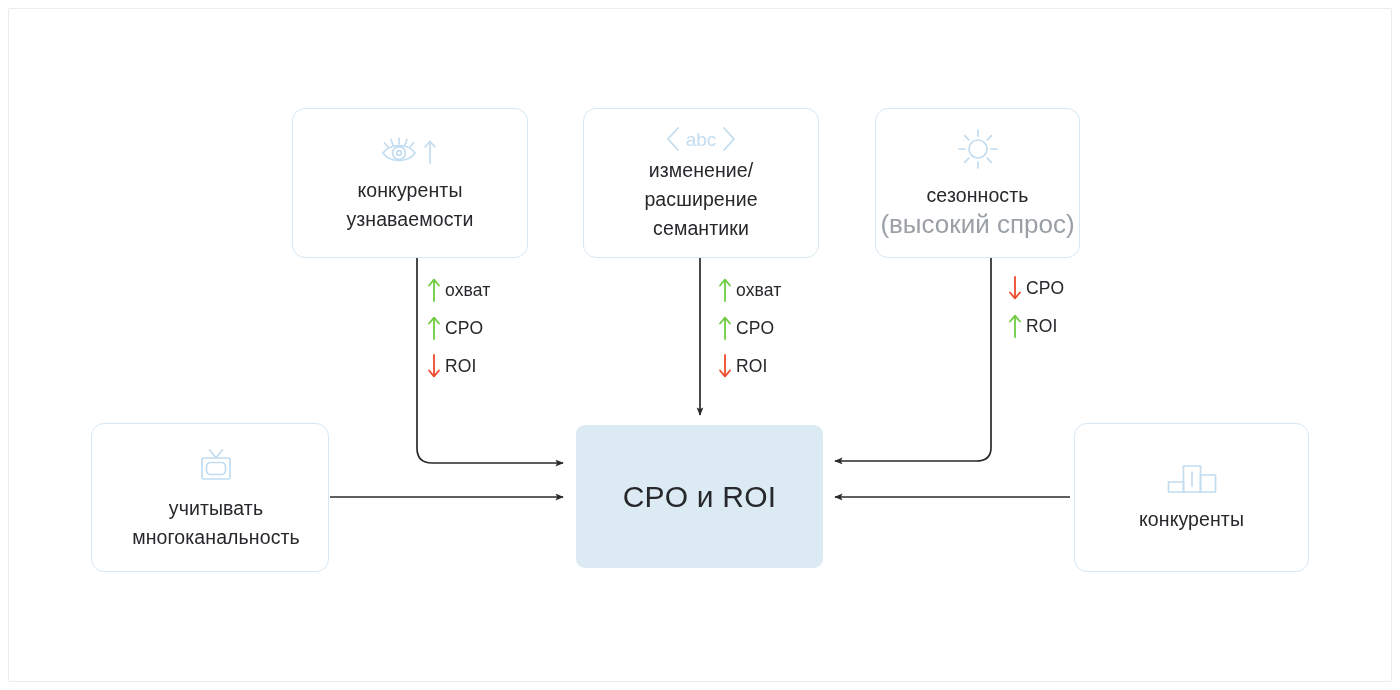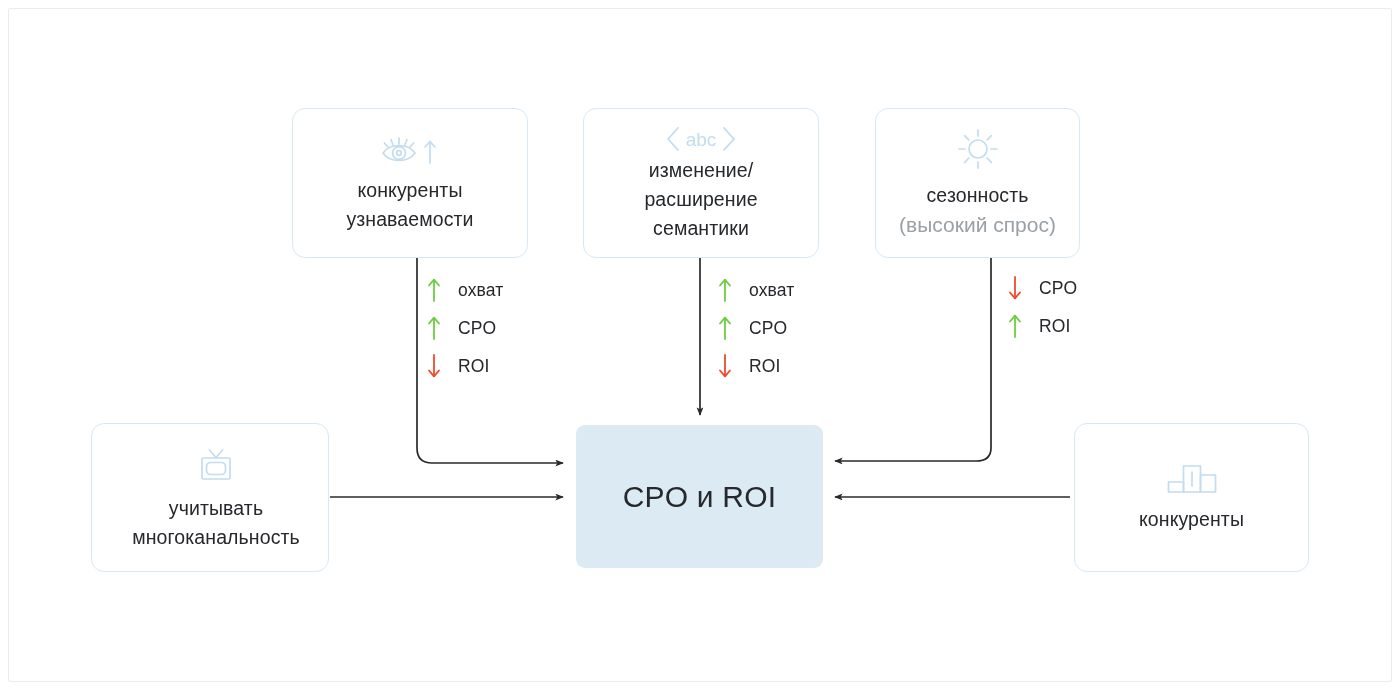--- a/index.html
+++ b/index.html
@@ -52,21 +52,21 @@
   .node .label {
     color: #26282b;
     font-size: 19.5px;
     line-height: 29px;
     text-align: center;
     white-space: pre-line;
     letter-spacing: 0.1px;
   }
   .node .sublabel {
     color: #9aa0a6;
-    font-size: 21px;
+    font-size: 26px;
     line-height: 29px;
     text-align: right;
   }
   #node-target {
     background: #dceaf4;
     border: none;
     border-radius: 9px;
   }
   #node-target .label {
     font-size: 30px;
@@ -75,21 +75,21 @@
   }
   .kpi-group {
     position: absolute;
     display: flex;
     flex-direction: column;
     gap: 12px;
   }
   .kpi-row {
     display: flex;
     align-items: center;
-    gap: 17px;
+    gap: 4px;
     height: 26px;
     text-align: right;
   }
   .kpi-row .kpi-arrow {
     width: 14px;
     height: 26px;
     flex: 0 0 14px;
     line-height: 0;
   }
   .kpi-row .kpi-text {

